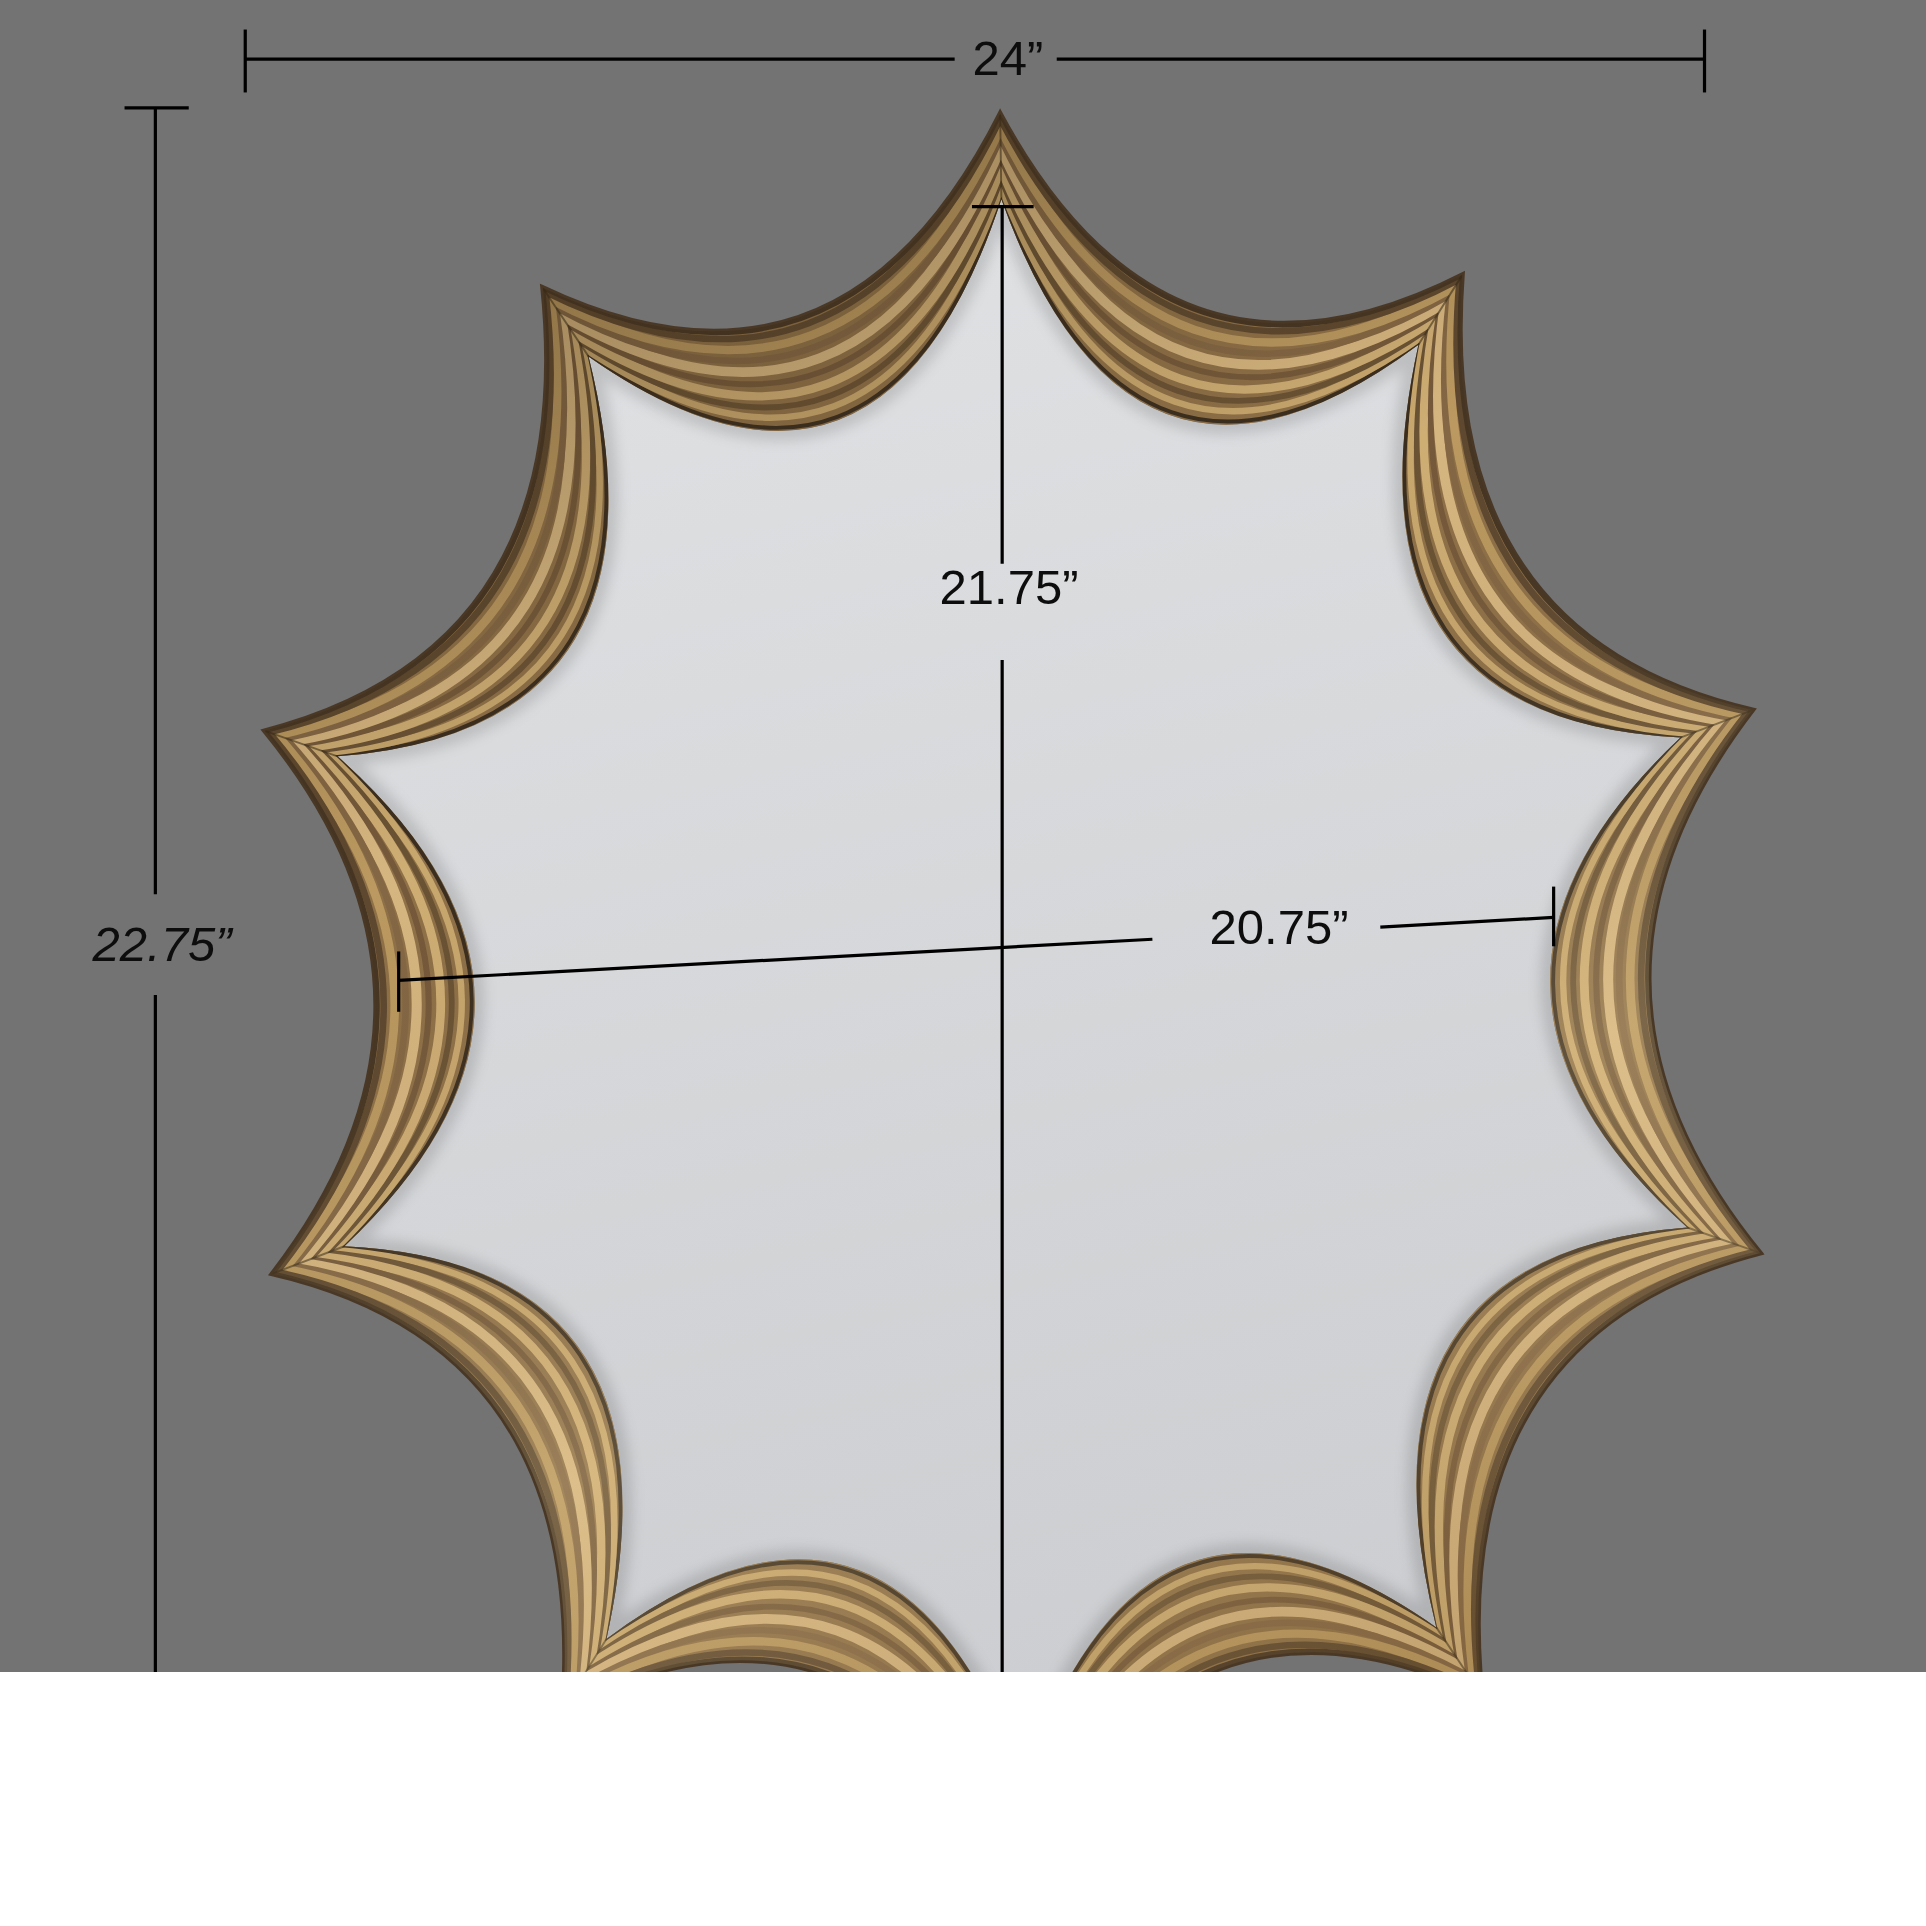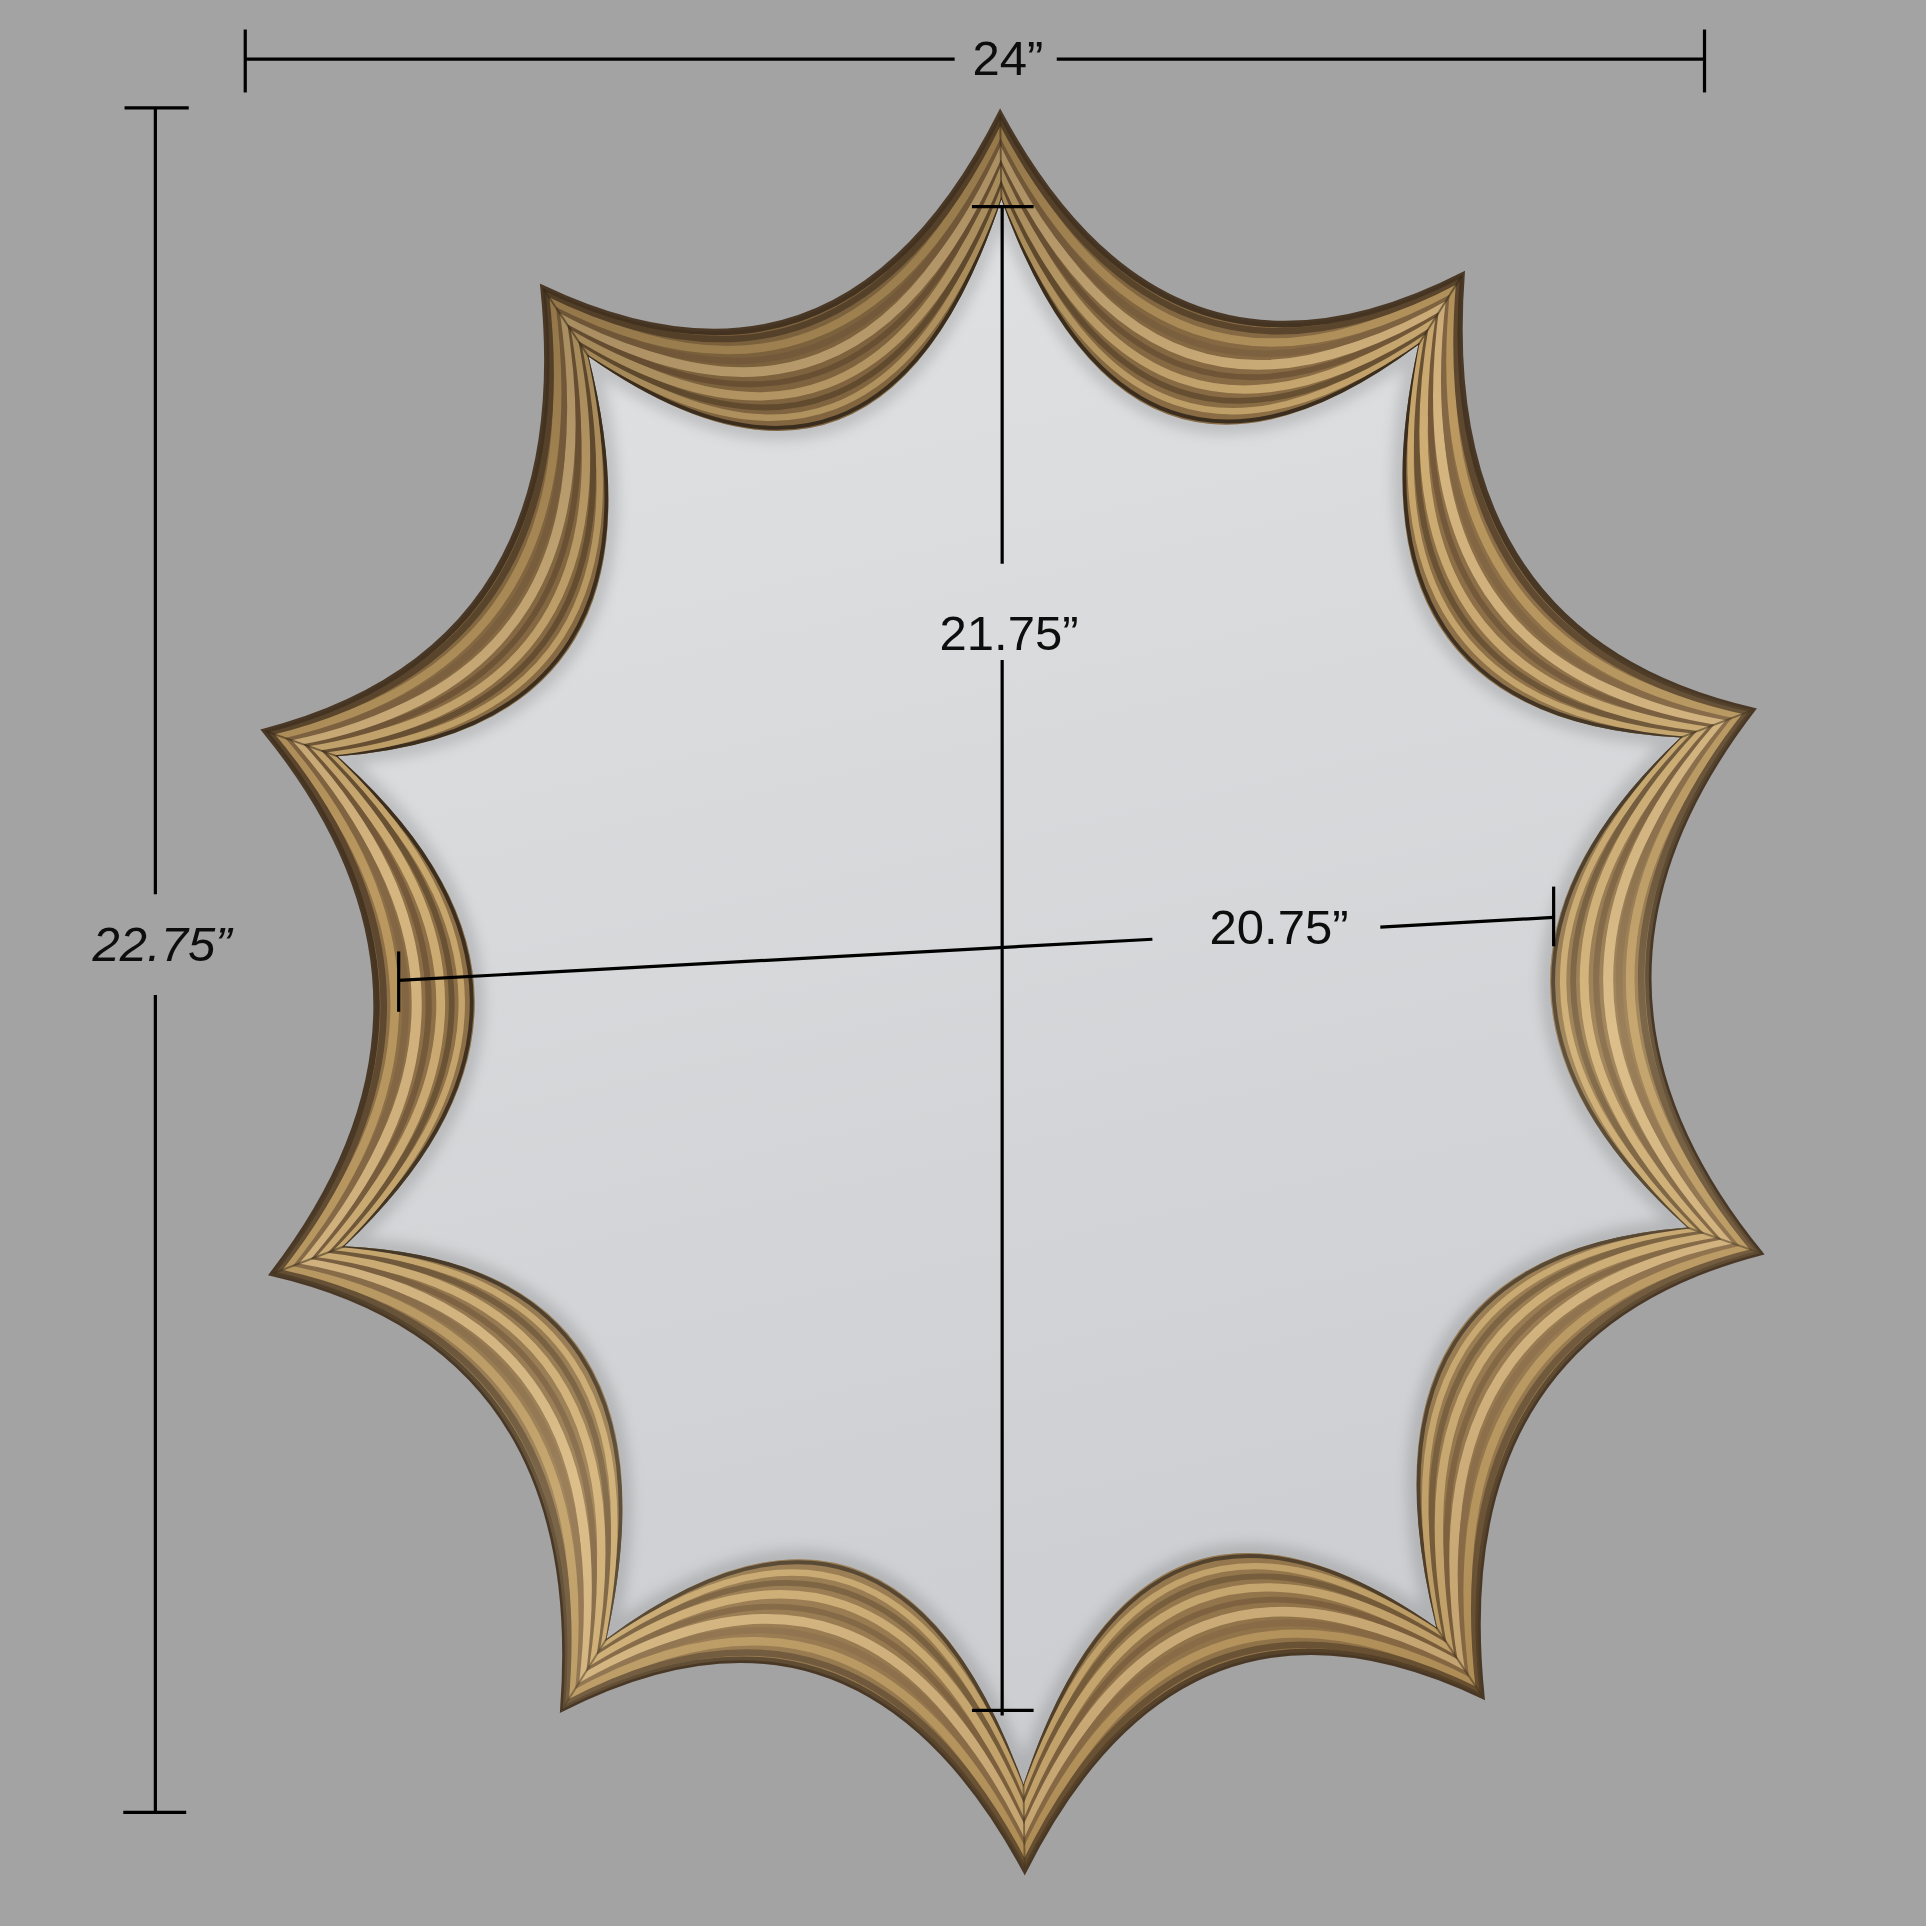--- a/index.html
+++ b/index.html
@@ -1,17 +1,17 @@
 <!DOCTYPE html>
 <html style="font-size:10.3px"><head>
 <meta charset="utf-8">
 <style>
   html,body{margin:0;padding:0;}
   body{width:1926px;height:1926px;font-family:"Liberation Sans",sans-serif;}
-  .canvas{position:relative;width:1926px;height:1926px;background:#a3a3a3;overflow:hidden;}
+  .canvas{position:relative;width:1926px;height:1672px;background:#737373;overflow:hidden;}
   .canvas svg{position:absolute;left:0;top:0;}
   .dim{stroke:#000000;stroke-width:5;}
   .dim-label{
     position:absolute;
     transform:translate(-50%,-50%);
     font-size:49px;
     line-height:1;
     color:#0d0d0d;
     white-space:nowrap;
     letter-spacing:0px;
@@ -101,17 +101,17 @@
       <line class="dim" x1="2150" y1="1444" x2="2420" y2="1429" stroke="#000000"></line>
       <line class="dim" x1="621" y1="1482" x2="621" y2="1576" stroke="#000000"></line>
       <line class="dim" x1="2420" y1="1381" x2="2420" y2="1474" stroke="#000000"></line>
     </g>
   </svg>
 
   <div class="dim-label" style="left:1008px;top:58px;">24”</div>
 
   <div class="dim-label" style="left:162px;top:944px;font-style:italic;">22.75”</div>
 
-  <div class="dim-label" style="left:1009px;top:633px;">21.75”</div>
+  <div class="dim-label" style="left:1009px;top:587px;">21.75”</div>
 
   <div class="dim-label" style="left:1279px;top:927px;">20.75”</div>
 </div>
 
 
 </body></html>

